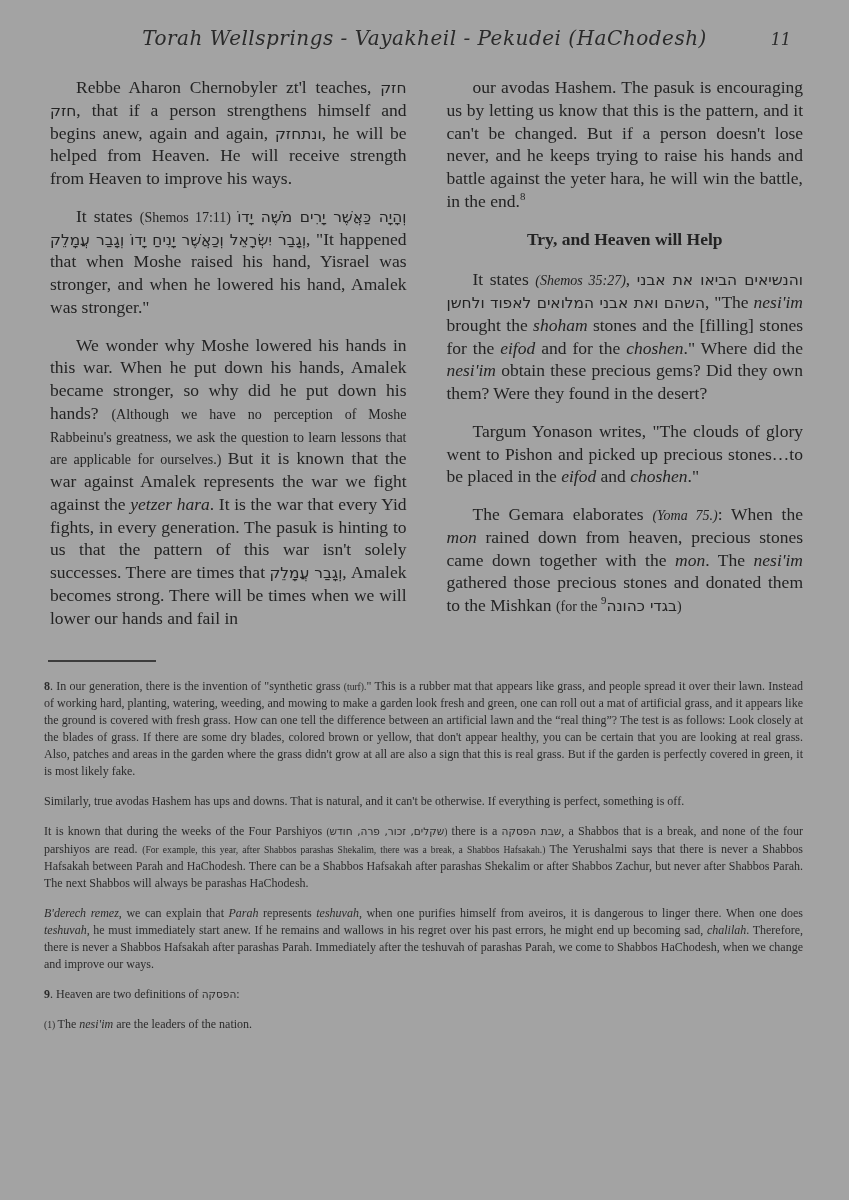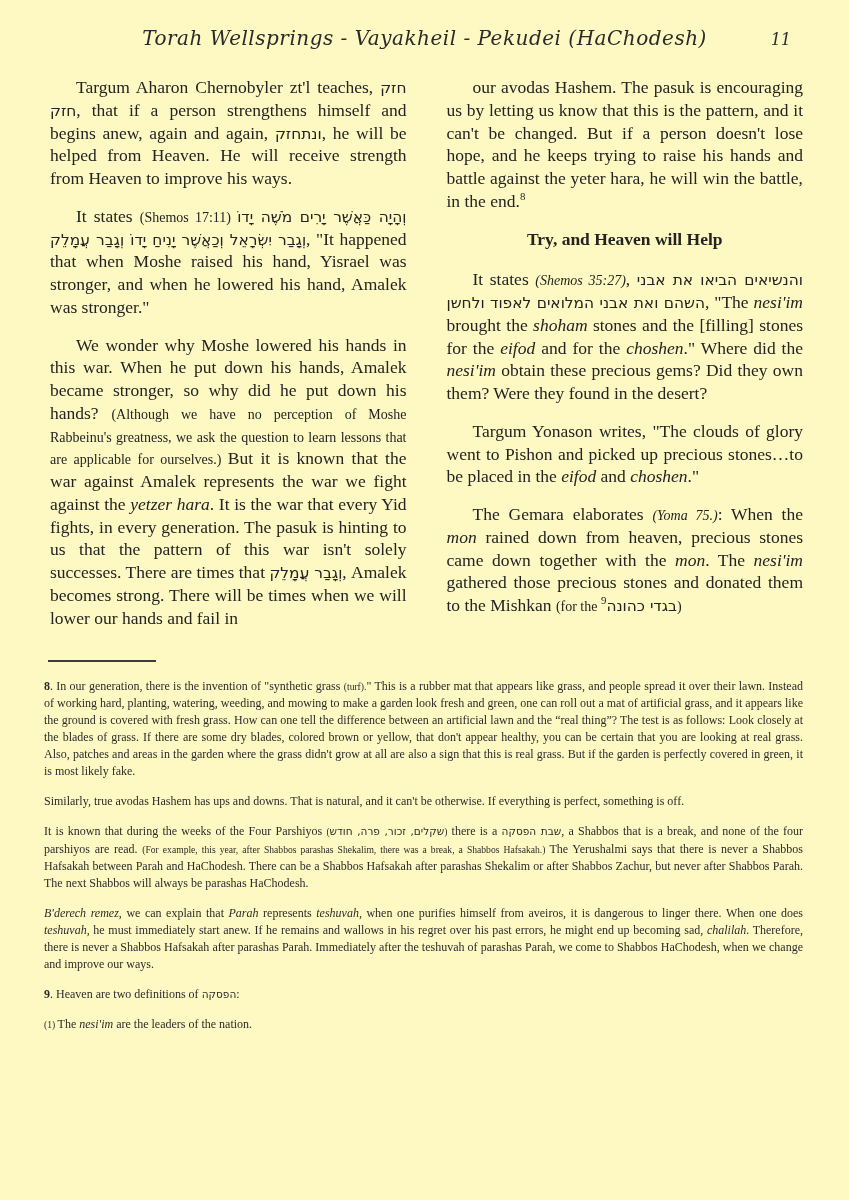--- a/index.html
+++ b/index.html
@@ -1,17 +1,17 @@
 <!DOCTYPE html>
 <html><head>
 <meta charset="utf-8">
 <style>
   html,body{margin:0;padding:0;background:#e8e8e8;}
   .page{
-    width:849px;height:1200px;margin:0 auto;background:#fef9c3;
+    width:849px;height:1200px;margin:0 auto;background:#a3a3a3;
     color:#232323;font-family:"Liberation Serif",serif;
     position:relative;overflow:hidden;box-sizing:border-box;
   }
   
   .header{position:relative;padding-top:26px;text-align:center;}
   .header-title{
     font-family:"DejaVu Serif",serif;font-style:italic;
     font-size:20px;letter-spacing:0.5px;color:#2a2a2a;
   }
   .header-pagenum{
@@ -54,27 +54,27 @@
 <div class="page">
 
   <header class="header">
     <div class="header-title">Torah Wellsprings - Vayakheil - Pekudei (HaChodesh)</div>
     <div class="header-pagenum">11</div>
   </header>
 
   <main class="columns">
 
     <section class="col">
-      <p><span>Targum Aharon Chernobyler zt'l teaches, </span><span class="he">חזק חזק</span><span>, that if a person strengthens himself and begins anew, again and again, </span><span class="he">ונתחזק</span><span>, he will be helped from Heaven. He will receive strength from Heaven to improve his ways.</span></p>
+      <p><span>Rebbe Aharon Chernobyler zt'l teaches, </span><span class="he">חזק חזק</span><span>, that if a person strengthens himself and begins anew, again and again, </span><span class="he">ונתחזק</span><span>, he will be helped from Heaven. He will receive strength from Heaven to improve his ways.</span></p>
       <p><span>It states </span><span class="sm">(Shemos 17:11) </span><span class="he">וְהָיָה כַּאֲשֶׁר יָרִים מֹשֶׁה יָדוֹ וְגָבַר יִשְׂרָאֵל וְכַאֲשֶׁר יָנִיחַ יָדוֹ וְגָבַר עֲמָלֵק</span><span>, "It happened that when Moshe raised his hand, Yisrael was stronger, and when he lowered his hand, Amalek was stronger."</span></p>
       <p><span>We wonder why Moshe lowered his hands in this war. When he put down his hands, Amalek became stronger, so why did he put down his hands? </span><span class="sm">(Although we have no perception of Moshe Rabbeinu's greatness, we ask the question to learn lessons that are applicable for ourselves.) </span><span>But it is known that the war against Amalek represents the war we fight against the </span><span class="i">yetzer hara</span><span>. It is the war that every Yid fights, in every generation. The pasuk is hinting to us that the pattern of this war isn't solely successes. There are times that </span><span class="he">וְגָבַר עֲמָלֵק</span><span>, Amalek becomes strong. There will be times when we will lower our hands and fail in</span></p>
     </section>
 
     <section class="col">
-      <p><span>our avodas Hashem. The pasuk is encouraging us by letting us know that this is the pattern, and it can't be changed. But if a person doesn't lose hope, and he keeps trying to raise his hands and battle against the yeter hara, he will win the battle, in the end.</span><span class="sup">8</span></p>
+      <p><span>our avodas Hashem. The pasuk is encouraging us by letting us know that this is the pattern, and it can't be changed. But if a person doesn't lose never, and he keeps trying to raise his hands and battle against the yeter hara, he will win the battle, in the end.</span><span class="sup">8</span></p>
       <h2>Try, and Heaven will Help</h2>
       <p><span>It states </span><span class="i sm">(Shemos 35:27)</span><span>, </span><span class="he">והנשיאים הביאו את אבני השהם ואת אבני המלואים לאפוד ולחשן</span><span>, "The </span><span class="i">nesi'im</span><span> brought the </span><span class="i">shoham</span><span> stones and the [filling] stones for the </span><span class="i">eifod</span><span> and for the </span><span class="i">choshen</span><span>." Where did the </span><span class="i">nesi'im</span><span> obtain these precious gems? Did they own them? Were they found in the desert?</span></p>
       <p><span>Targum Yonason writes, "The clouds of glory went to Pishon and picked up precious stones…to be placed in the </span><span class="i">eifod</span><span> and </span><span class="i">choshen</span><span>."</span></p>
       <p><span>The Gemara elaborates </span><span class="i sm">(Yoma 75.)</span><span>: When the </span><span class="i">mon</span><span> rained down from heaven, precious stones came down together with the </span><span class="i">mon</span><span>. The </span><span class="i">nesi'im</span><span> gathered those precious stones and donated them to the Mishkan </span><span class="sm">(for the </span><span class="sup">9</span><span class="he sm">בגדי כהונה</span><span class="sm">)</span></p>
     </section>
 
   </main>
 
   <footer class="footnotes">
     <div class="fn-sep"></div>

